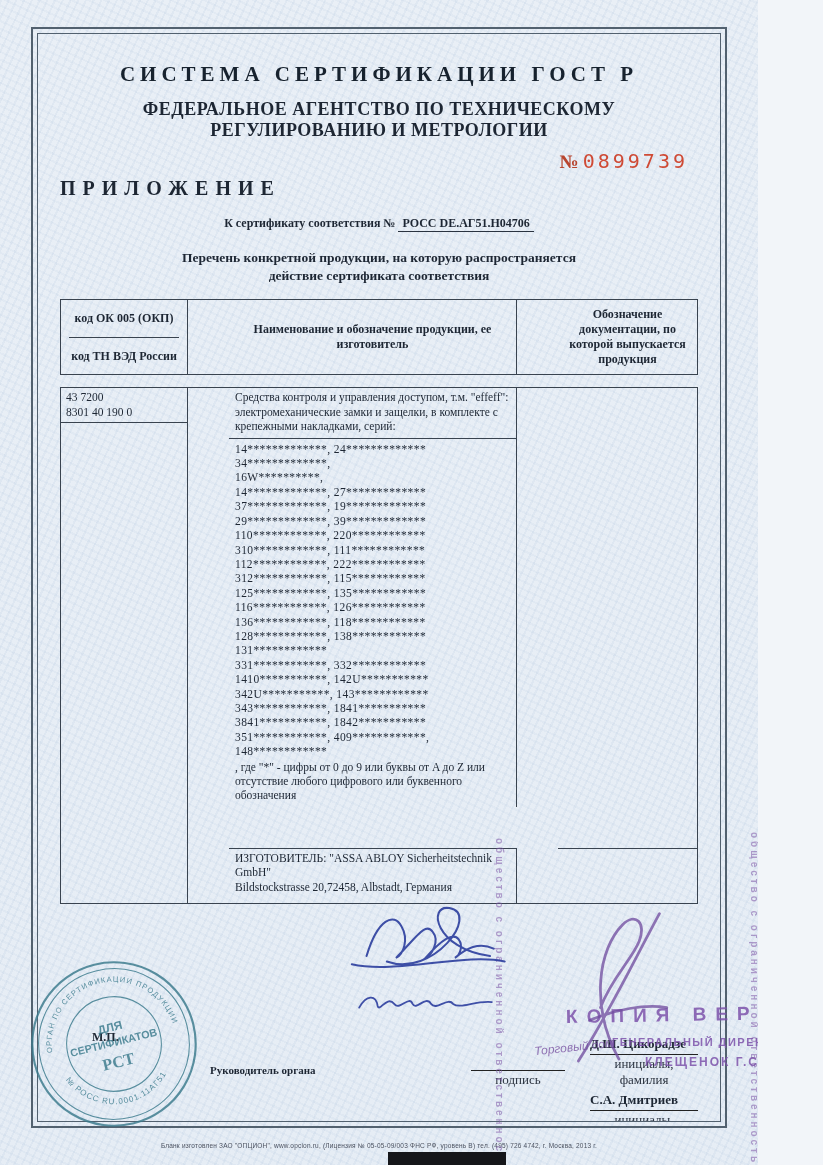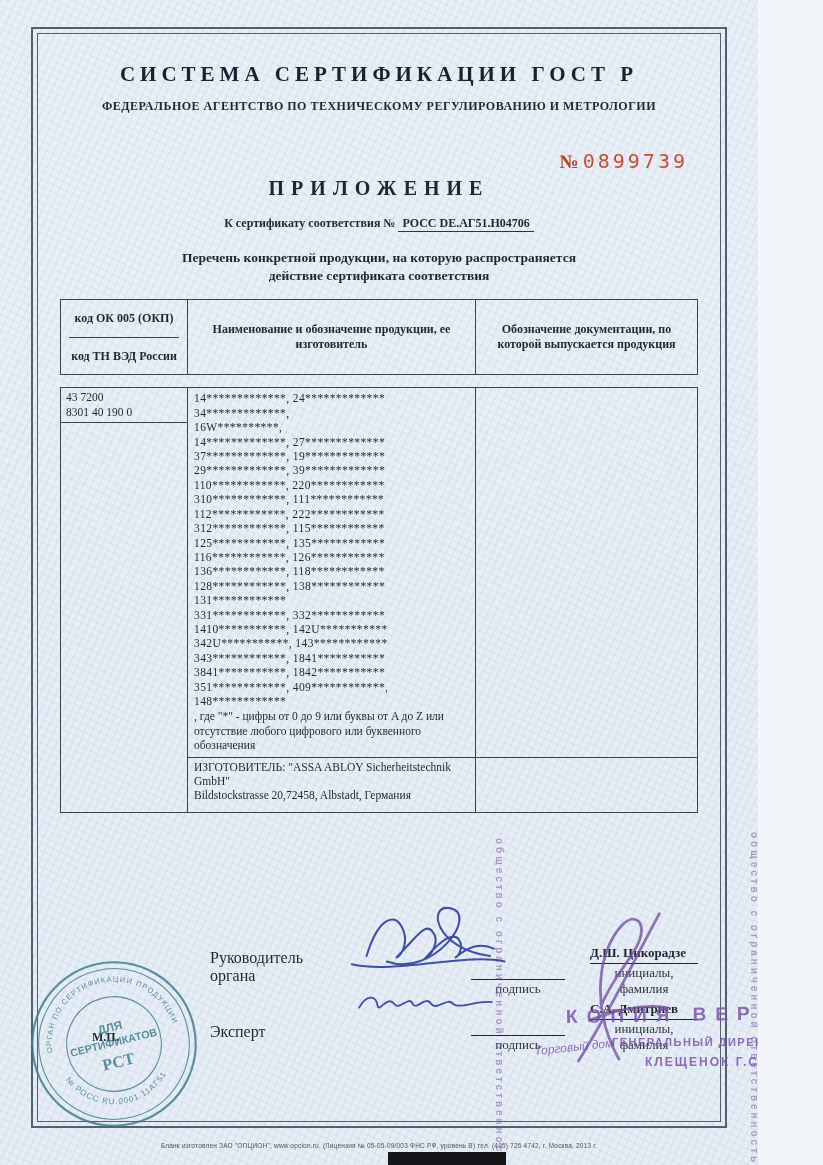--- a/index.html
+++ b/index.html
@@ -9,30 +9,30 @@
     font-family:"Liberation Serif",serif;color:#1d2633;
     background:
       repeating-linear-gradient(115deg, rgba(140,170,205,0.10) 0 2px, transparent 2px 7px),
       repeating-linear-gradient(25deg, rgba(140,170,205,0.08) 0 2px, transparent 2px 7px),
       linear-gradient(#e9eff6,#e6edf5);
   }
   .frame{position:absolute;left:31px;top:27px;right:31px;bottom:37px;border:2px solid #52616f;}
   .frame-inner{position:absolute;inset:4px;border:1px solid #52616f;padding:14px 22px;overflow:hidden;}
 
   .sys-title{margin-top:14px;text-align:center;font-size:21px;font-weight:bold;letter-spacing:5px;color:#17222e;}
-  .agency{margin-top:12px;text-align:center;font-size:12px;font-weight:bold;letter-spacing:0.5px;}
-  .number-row{margin-top:35px;text-align:right;padding-right:10px;}
+  .agency{margin-top:12px;text-align:center;font-size:18px;font-weight:bold;letter-spacing:0.5px;}
+  .number-row{margin-top:8px;text-align:right;padding-right:10px;}
   .number-label{font-size:19px;font-weight:bold;color:#b8452f;}
   .number-value{font-family:"DejaVu Sans Mono",monospace;font-size:20px;letter-spacing:3px;color:#cf4a35;}
-  .doc-title{margin-top:4px;text-align:center;font-size:20px;font-weight:bold;letter-spacing:7px;}
+  .doc-title{margin-top:4px;text-align:left;font-size:20px;font-weight:bold;letter-spacing:7px;}
   .subtitle{margin-top:16px;text-align:center;font-size:12px;font-weight:bold;}
   .cert-num{border-bottom:1px solid #2a3340;padding:0 4px 1px;}
   .desc{margin-top:18px;text-align:center;font-size:13.5px;font-weight:bold;line-height:1.35;}
 
-  .thead,.tbody{display:grid;grid-template-columns:127px 288px 1fr;}
+  .thead,.tbody{display:grid;grid-template-columns:127px 288px 1fr;gap:41px;}
   .thead{margin-top:14px;border:1px solid #39434f;}
   .thead .hc{font-size:12px;font-weight:bold;display:flex;align-items:center;justify-content:center;text-align:center;padding:4px 10px;}
   .hc-col1{display:flex;flex-direction:column;border-right:1px solid #39434f;padding:0 !important;}
   .hc-col1 div{flex:1;display:flex;align-items:center;justify-content:flex-start;padding:4px 6px;font-size:12px;font-weight:bold;}
   .hc-col1 div:first-child{border-bottom:1px solid #39434f;}
   .hc-col2{border-right:1px solid #39434f;}
   .thead{height:74px;}
 
   .tbody{margin-top:12px;border:1px solid #39434f;font-size:11.5px;line-height:14.4px;}
   .c-codes{grid-column:1;grid-row:1 / span 2;border-right:1px solid #39434f;}
@@ -42,21 +42,21 @@
   .c-manu{grid-column:2;grid-row:2;border-right:1px solid #39434f;border-top:1px solid #39434f;padding:2px 6px 6px;min-height:46px;}
   .c-doc2{grid-column:3;grid-row:2;border-top:1px solid #39434f;}
   .intro{padding:2px 6px 4px;border-bottom:1px solid #39434f;}
   .series{padding:3px 6px 0;letter-spacing:0.4px;}
   .series div{white-space:nowrap;}
   .series-note{padding:1px 6px 0;}
 
   .sig-block{margin-top:132px;margin-left:150px;position:relative;z-index:3;}
   .sig-row{display:flex;align-items:flex-end;}
   .sig-row + .sig-row{margin-top:4px;}
-  .sig-label{width:180px;font-size:16px;font-weight:normal;padding-bottom:12px;}
+  .sig-label{width:180px;font-size:11px;font-weight:bold;padding-bottom:12px;}
   .sig-line-wrap{width:150px;margin-left:148px;}
   .sig-line{height:24px;border-bottom:1.2px solid #222;}
   .sig-caption{font-size:13px;text-align:center;color:#2c3440;padding-top:1px;}
   .sig-name-wrap{width:172px;margin-left:25px;}
   .sig-name{font-size:13px;padding-bottom:2px;font-weight:bold;}
   .sig-name-line{border-bottom:1.2px solid #222;}
 
   .mp-label{position:absolute;left:92px;top:1030px;font-size:12px;font-weight:bold;z-index:1;}
 
   .overlay{position:absolute;inset:0;pointer-events:none;z-index:6;}
@@ -113,20 +113,21 @@
 
       <div class="tbody">
         <div class="c-codes">
           <div class="codes-box">
             <div>43 7200</div>
             <div>8301 40 190 0</div>
           </div>
         </div>
 
         <div class="c-product">
+          <div class="intro">Средства контроля и управления доступом, т.м. "effeff": электромеханические замки и защелки, в комплекте с крепежными накладками, серий:</div>
           <div class="series">
             <div>14*************,  24*************</div>
             <div>34*************,</div>
             <div>16W**********,</div>
             <div>14*************, 27*************</div>
             <div>37*************, 19*************</div>
             <div>29*************, 39*************</div>
             <div>110************, 220************</div>
             <div>310************, 111************</div>
             <div>112************, 222************</div>

